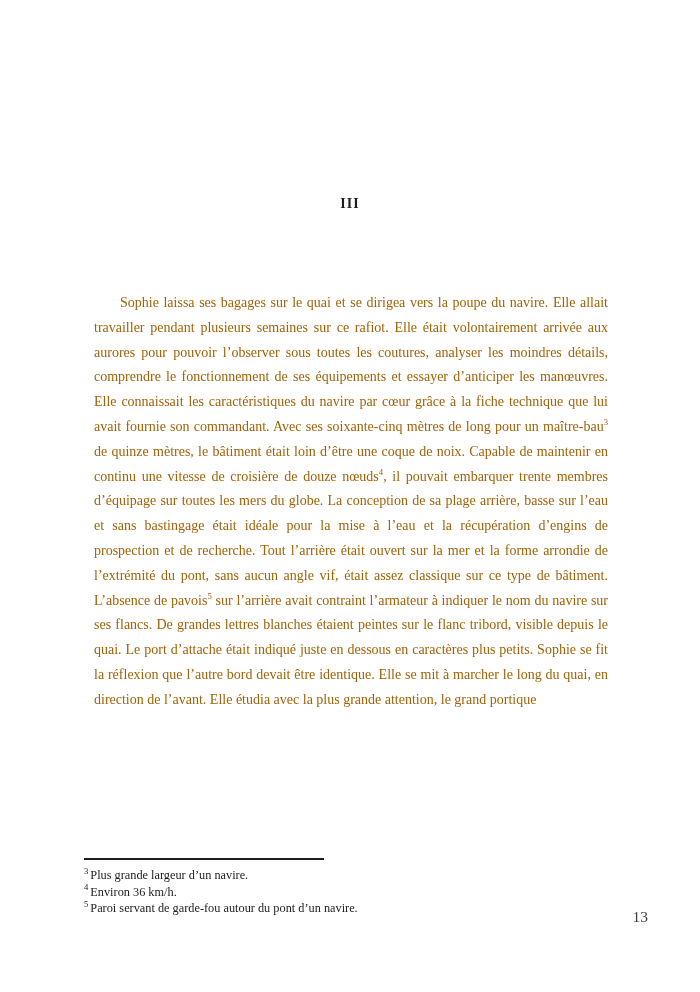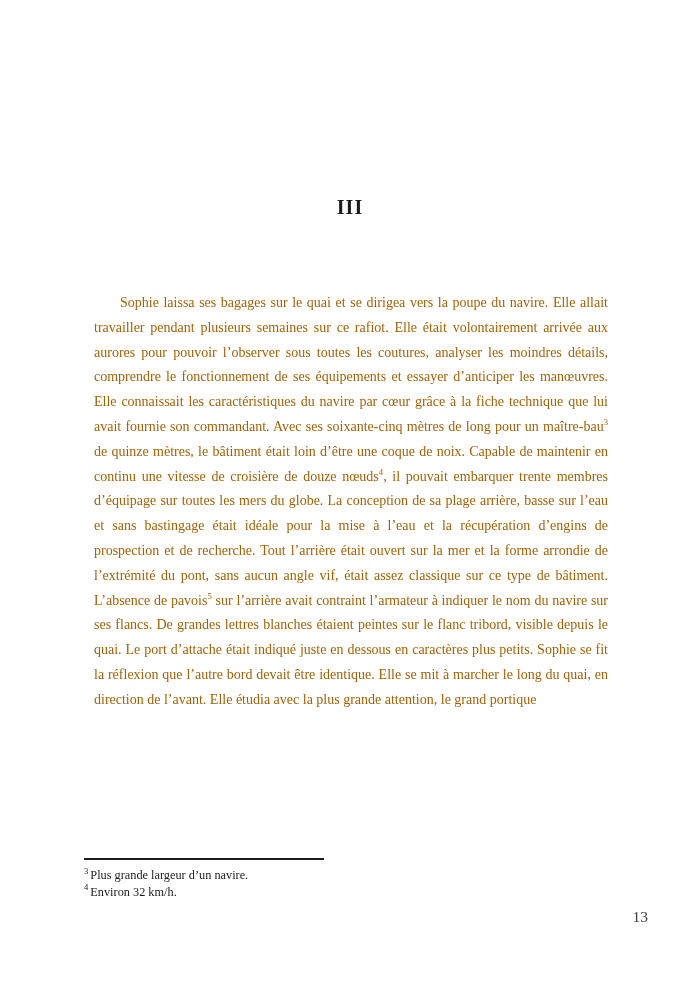--- a/index.html
+++ b/index.html
@@ -17,21 +17,21 @@
     overflow: hidden;
     box-sizing: border-box;
   }
   .chapter-heading {
     position: absolute;
     top: 196px;
     left: 0;
     width: 100%;
     margin: 0;
     text-align: center;
-    font-size: 20px;
+    font-size: 14px;
     font-weight: bold;
     letter-spacing: 1px;
     color: #1c1c1c;
   }
   .body-paragraph {
     position: absolute;
     top: 291px;
     left: 94px;
     width: 514px;
     margin: 0;
@@ -83,18 +83,19 @@
 
 <div class="page">
 
   <h1 class="chapter-heading">III</h1>
 
   <p class="body-paragraph"><span>Sophie laissa ses bagages sur le quai et se dirigea vers la poupe du navire. Elle allait travailler pendant plusieurs semaines sur ce rafiot. Elle était volontairement arrivée aux aurores pour pouvoir l’observer sous toutes les coutures, analyser les moindres détails, comprendre le fonctionnement de ses équipements et essayer d’anticiper les manœuvres. Elle connaissait les caractéristiques du navire par cœur grâce à la fiche technique que lui avait fournie son commandant. Avec ses soixante-cinq mètres de long pour un maître-bau</span><sup>3</sup><span> de quinze mètres, le bâtiment était loin d’être une coque de noix. Capable de maintenir en continu une vitesse de croisière de douze nœuds</span><sup>4</sup><span>, il pouvait embarquer trente membres d’équipage sur toutes les mers du globe. La conception de sa plage arrière, basse sur l’eau et sans bastingage était idéale pour la mise à l’eau et la récupération d’engins de prospection et de recherche. Tout l’arrière était ouvert sur la mer et la forme arrondie de l’extrémité du pont, sans aucun angle vif, était assez classique sur ce type de bâtiment. L’absence de pavois</span><sup>5</sup><span> sur l’arrière avait contraint l’armateur à indiquer le nom du navire sur ses flancs. De grandes lettres blanches étaient peintes sur le flanc tribord, visible depuis le quai. Le port d’attache était indiqué juste en dessous en caractères plus petits. Sophie se fit la réflexion que l’autre bord devait être identique. Elle se mit à marcher le long du quai, en direction de l’avant. Elle étudia avec la plus grande attention, le grand portique</span></p>
 
   <div class="footnotes">
     <div class="footnote-rule"></div>
     <div class="footnote"><sup>3</sup><span>Plus grande largeur d’un navire.</span></div>
-    <div class="footnote"><sup>4</sup><span>Environ 32 km/h.</span></div>
+    <div class="footnote"><sup>4</sup><span>Environ 36 km/h.</span></div>
+    <div class="footnote"><sup>5</sup><span>Paroi servant de garde-fou autour du pont d’un navire.</span></div>
   </div>
 
   <div class="page-number">13</div>
 
 </div>
 
 </body></html>

